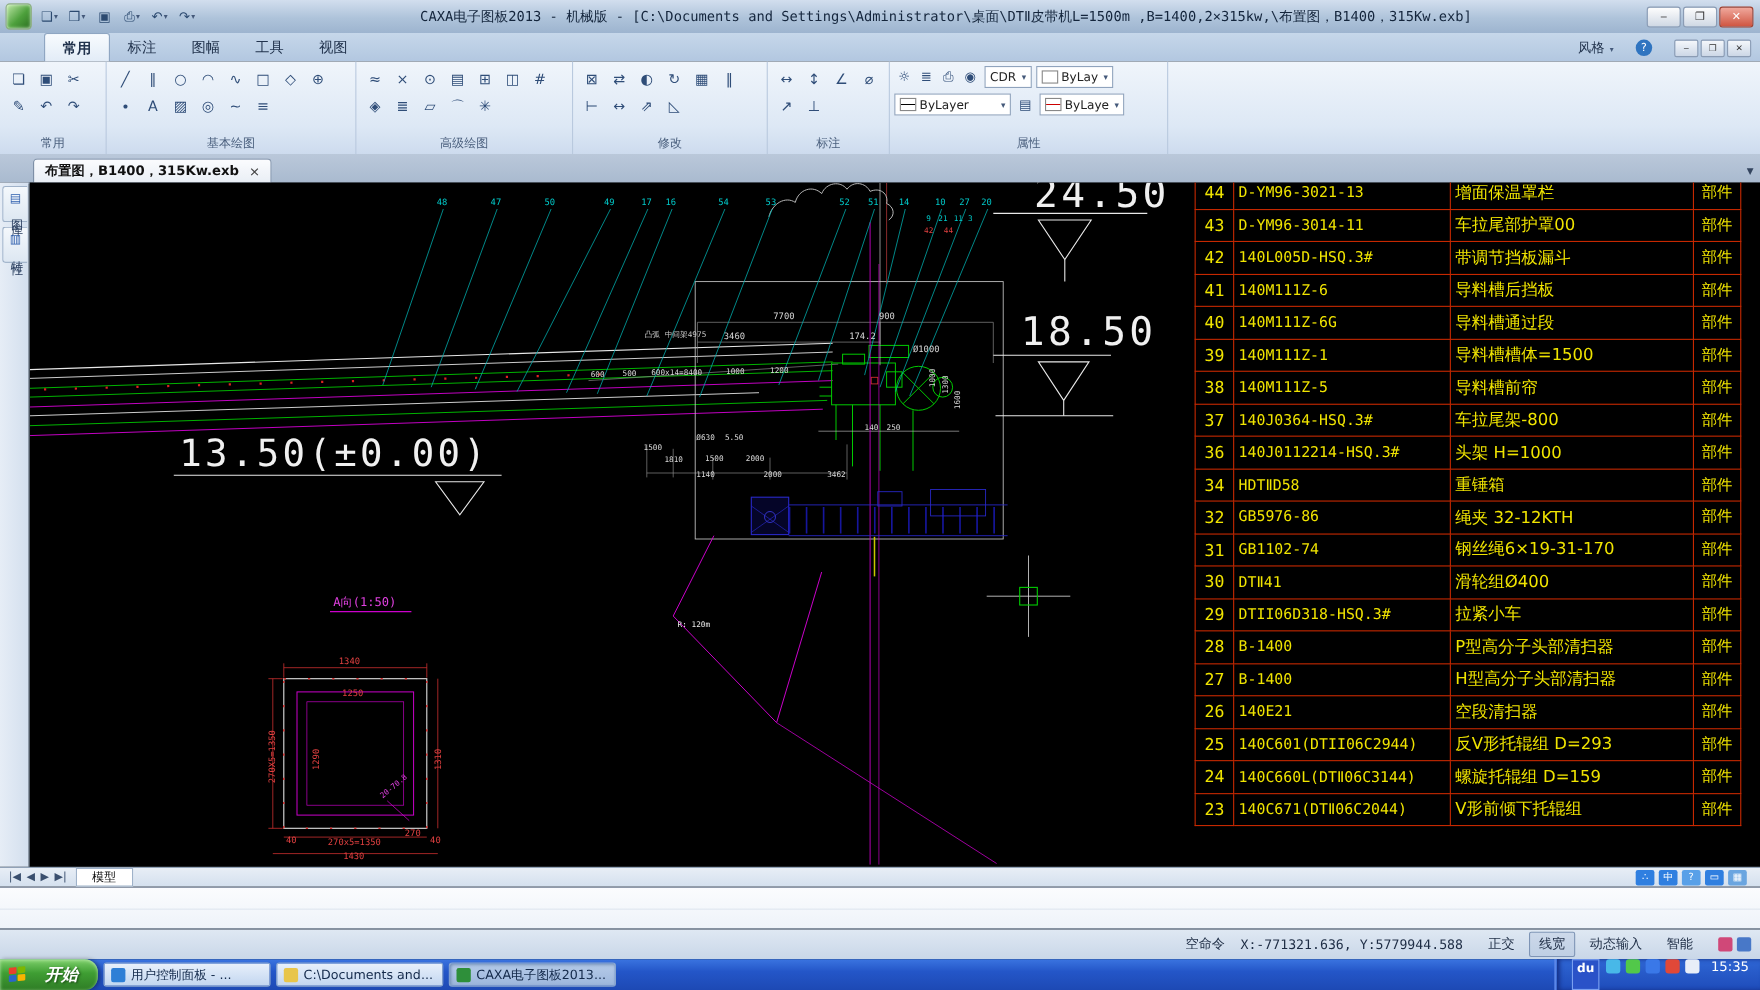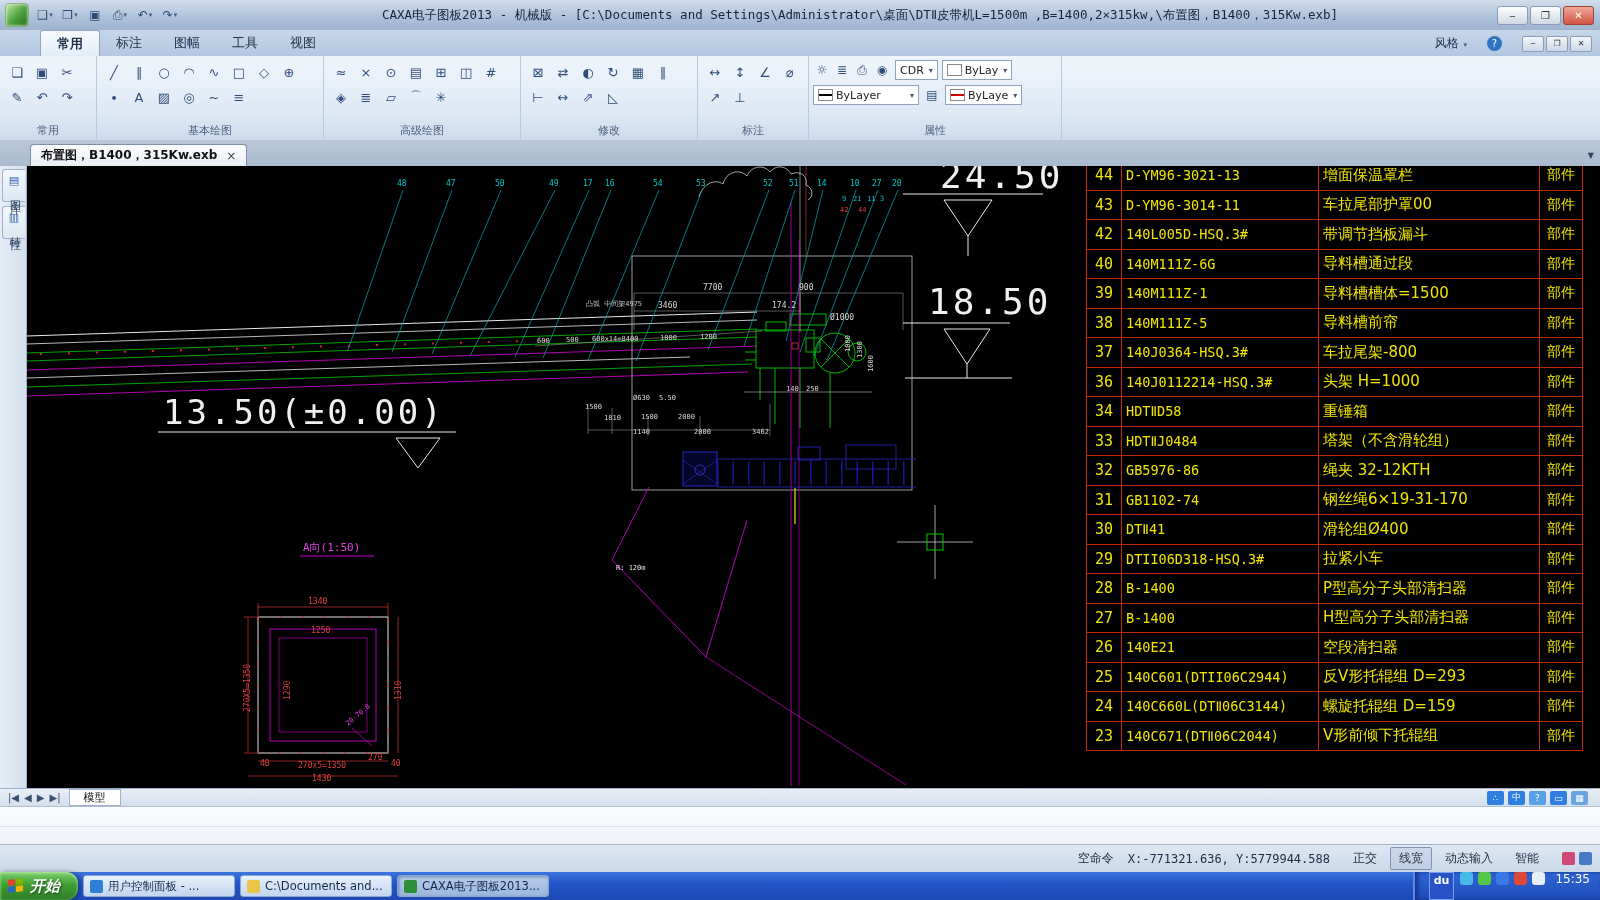--- a/index.html
+++ b/index.html
@@ -111,21 +111,21 @@
   .sitems{margin-left:auto;display:flex;align-items:center;gap:14px;padding-right:8px;}
   .coords{font-family:"DejaVu Sans Mono",monospace;font-size:12px;}
   .toggle{padding:2px 8px;border:1px solid transparent;border-radius:2px;}
   .toggle.active{border-color:#7e94b5;background:linear-gradient(#cdd9ea,#bfcfe4);}
   .sicon{width:13px;height:13px;border-radius:2px;}
   
   .taskbar{position:absolute;top:872px;height:28px;left:0;right:0;
     background:linear-gradient(#3a74e0,#2456c8 40%,#1d49b4);display:flex;align-items:center;}
   .start{height:28px;padding:0 18px 0 8px;
     background:linear-gradient(#7ed06c,#3f9e33 45%,#2f7d26);
-    border-radius:0 12px 12px 0;display:flex;align-items:center;gap:6px;color:#fff;
+    border-radius:0 12px 12px 0;display:flex;align-items:center;gap:17px;color:#fff;
     font-weight:bold;font-style:italic;font-size:15px;text-shadow:1px 1px 2px #1c4a16;
     box-shadow:inset 0 1px 3px #b8e8a8,2px 0 4px rgba(0,0,0,.35);flex:none;}
   .winflag{width:16px;height:14px;display:grid;grid-template-columns:7px 7px;
     grid-template-rows:6px 6px;gap:1px;transform:skewY(-6deg);}
   .winflag i{border-radius:1px;}
   .taskbtn{width:152px;height:22px;margin-left:5px;background:linear-gradient(#e8f0fb,#c2d6f0);
     border:1px solid #89a6cf;border-radius:3px;display:flex;align-items:center;gap:5px;
     padding:0 6px;font-size:11.5px;color:#13294a;overflow:hidden;white-space:nowrap;
     box-sizing:border-box;flex:none;}
   .taskbtn.active{background:linear-gradient(#b6cbe8,#9cb6dc);box-shadow:inset 1px 1px 3px #6e8cb4;}
@@ -518,20 +518,26 @@
               <td class="c2">车拉尾部护罩00</td>
               <td class="c3">部件</td>
             </tr>
             <tr>
               <td class="c0">42</td>
               <td class="c1">140L005D-HSQ.3#</td>
               <td class="c2">带调节挡板漏斗</td>
               <td class="c3">部件</td>
             </tr>
             <tr>
+              <td class="c0">41</td>
+              <td class="c1">140M111Z-6</td>
+              <td class="c2">导料槽后挡板</td>
+              <td class="c3">部件</td>
+            </tr>
+            <tr>
               <td class="c0">40</td>
               <td class="c1">140M111Z-6G</td>
               <td class="c2">导料槽通过段</td>
               <td class="c3">部件</td>
             </tr>
             <tr>
               <td class="c0">39</td>
               <td class="c1">140M111Z-1</td>
               <td class="c2">导料槽槽体=1500</td>
               <td class="c3">部件</td>
@@ -551,26 +557,20 @@
             <tr>
               <td class="c0">36</td>
               <td class="c1">140J0112214-HSQ.3#</td>
               <td class="c2">头架 H=1000</td>
               <td class="c3">部件</td>
             </tr>
             <tr>
               <td class="c0">34</td>
               <td class="c1">HDTⅡD58</td>
               <td class="c2">重锤箱</td>
-              <td class="c3">部件</td>
-            </tr>
-            <tr>
-              <td class="c0">33</td>
-              <td class="c1">HDTⅡJ0484</td>
-              <td class="c2">塔架（不含滑轮组）</td>
               <td class="c3">部件</td>
             </tr>
             <tr>
               <td class="c0">32</td>
               <td class="c1">GB5976-86</td>
               <td class="c2">绳夹 32-12KTH</td>
               <td class="c3">部件</td>
             </tr>
             <tr>
               <td class="c0">31</td>

